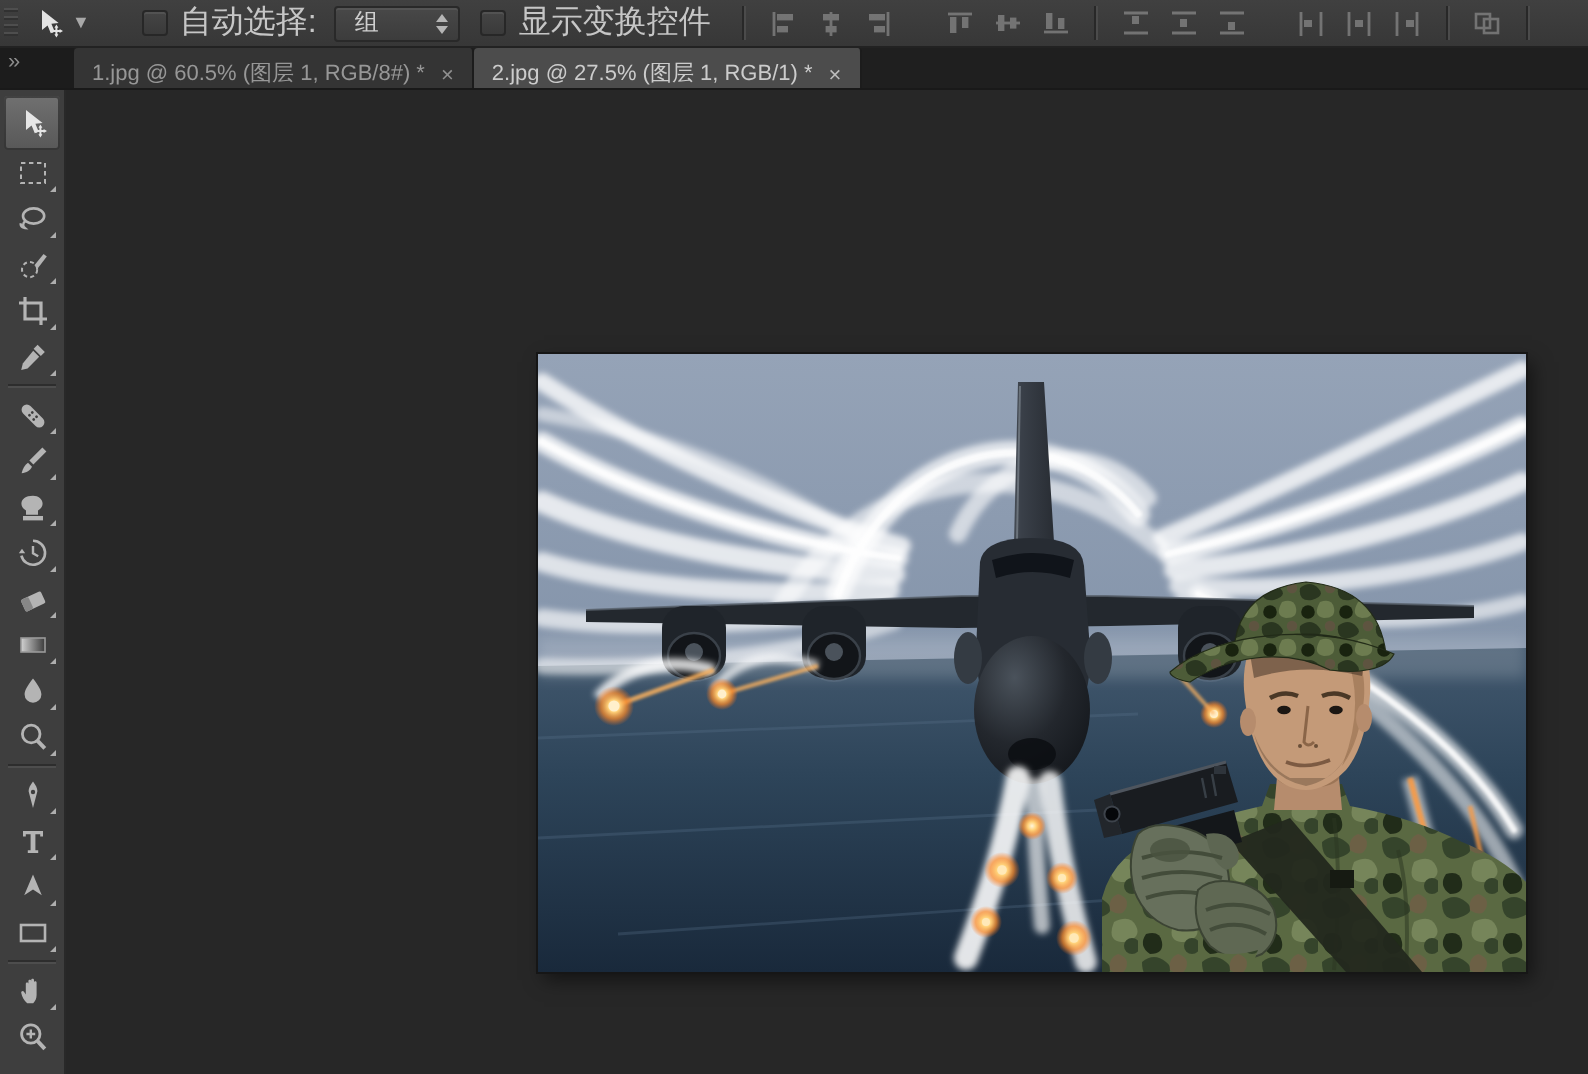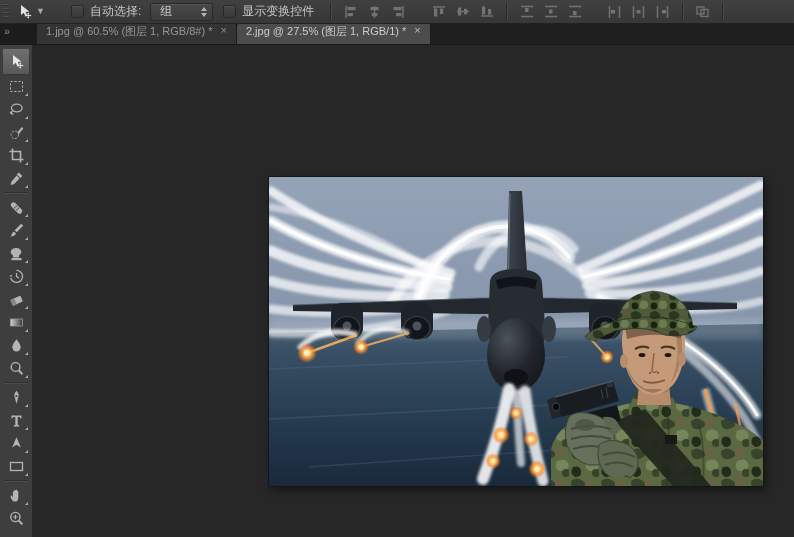--- a/index.html
+++ b/index.html
@@ -16,41 +16,41 @@
     display:flex;align-items:center;padding-left:2px;z-index:5;
   }
   .grip{width:7px;height:16px;margin-right:5px;
     background:repeating-linear-gradient(to bottom,#4e4e4e 0 1px,#313131 1px 2px,transparent 2px 4px);}
   .preset{display:flex;align-items:center;gap:3px;padding:0 8px 0 2px;}
   .caret{color:#a8a8a8;font-size:9px;line-height:9px;}
   .sep-v{width:1px;height:17px;background:#282828;border-right:1px solid #4b4b4b;margin:0 7px;flex:0 0 auto;}
   .checkbox{width:11px;height:11px;border-radius:2px;flex:0 0 auto;
     background:linear-gradient(#454545,#3a3a3a);
     border:1px solid #272727;box-shadow:inset 0 1px 0 rgba(255,255,255,.08);}
-  .opt-label{color:#c6c6c6;font-size:12px;margin:0 9px 0 6px;white-space:nowrap;}
+  .opt-label{color:#c6c6c6;font-size:16px;margin:0 9px 0 6px;white-space:nowrap;}
   .dropdown{display:flex;align-items:center;justify-content:space-between;box-sizing:border-box;
     width:63px;height:18px;padding:0 5px 0 9px;margin-right:10px;
     background:linear-gradient(#484848,#3c3c3c);border:1px solid #292929;border-radius:2px;
     color:#cfcfcf;font-size:12px;box-shadow:inset 0 1px 0 rgba(255,255,255,.07);}
   .updown{display:flex;flex-direction:column;gap:2px;}
   .updown i{display:block;width:0;height:0;border-left:3px solid transparent;border-right:3px solid transparent;}
   .updown i.up{border-bottom:4px solid #b5b5b5;}
   .updown i.dn{border-top:4px solid #b5b5b5;}
   .align-icons{display:flex;align-items:center;}
   .icon-btn{width:16px;height:16px;margin:0 4px;opacity:.62;flex:0 0 auto;}
   .gap-lg{width:16px;flex:0 0 auto;}
   
   .tab-bar{
     position:absolute;top:24px;left:0;right:0;height:21px;background:#1f1f1f;
     border-bottom:1px solid #191919;box-sizing:border-box;
     display:flex;align-items:flex-end;z-index:4;
   }
   .panel-header{width:37px;align-self:stretch;background:#1c1c1c;color:#8e8e8e;
     font-size:11px;line-height:11px;padding:2px 0 0 4px;box-sizing:border-box;}
-  .tab{height:20px;display:flex;align-items:flex-start;gap:8px;padding:0 9px;box-sizing:border-box;
+  .tab{height:20px;display:flex;align-items:flex-end;gap:8px;padding:0 9px;box-sizing:border-box;
     font-size:11px;color:#979797;background:#343434;border-right:1px solid #1c1c1c;
     border-radius:2px 2px 0 0;white-space:nowrap;}
   .tab.active{background:#4c4c4c;color:#cccccc;}
   .tab-close{font-size:11px;color:#8f8f8f;}
   .tab.active .tab-close{color:#bdbdbd;}
   
   .tools-panel{
     position:absolute;top:45px;left:0;bottom:0;width:33px;box-sizing:border-box;
     background:#3e3e3e;border-right:1px solid #292929;
     display:flex;flex-direction:column;align-items:center;padding-top:3px;z-index:3;

